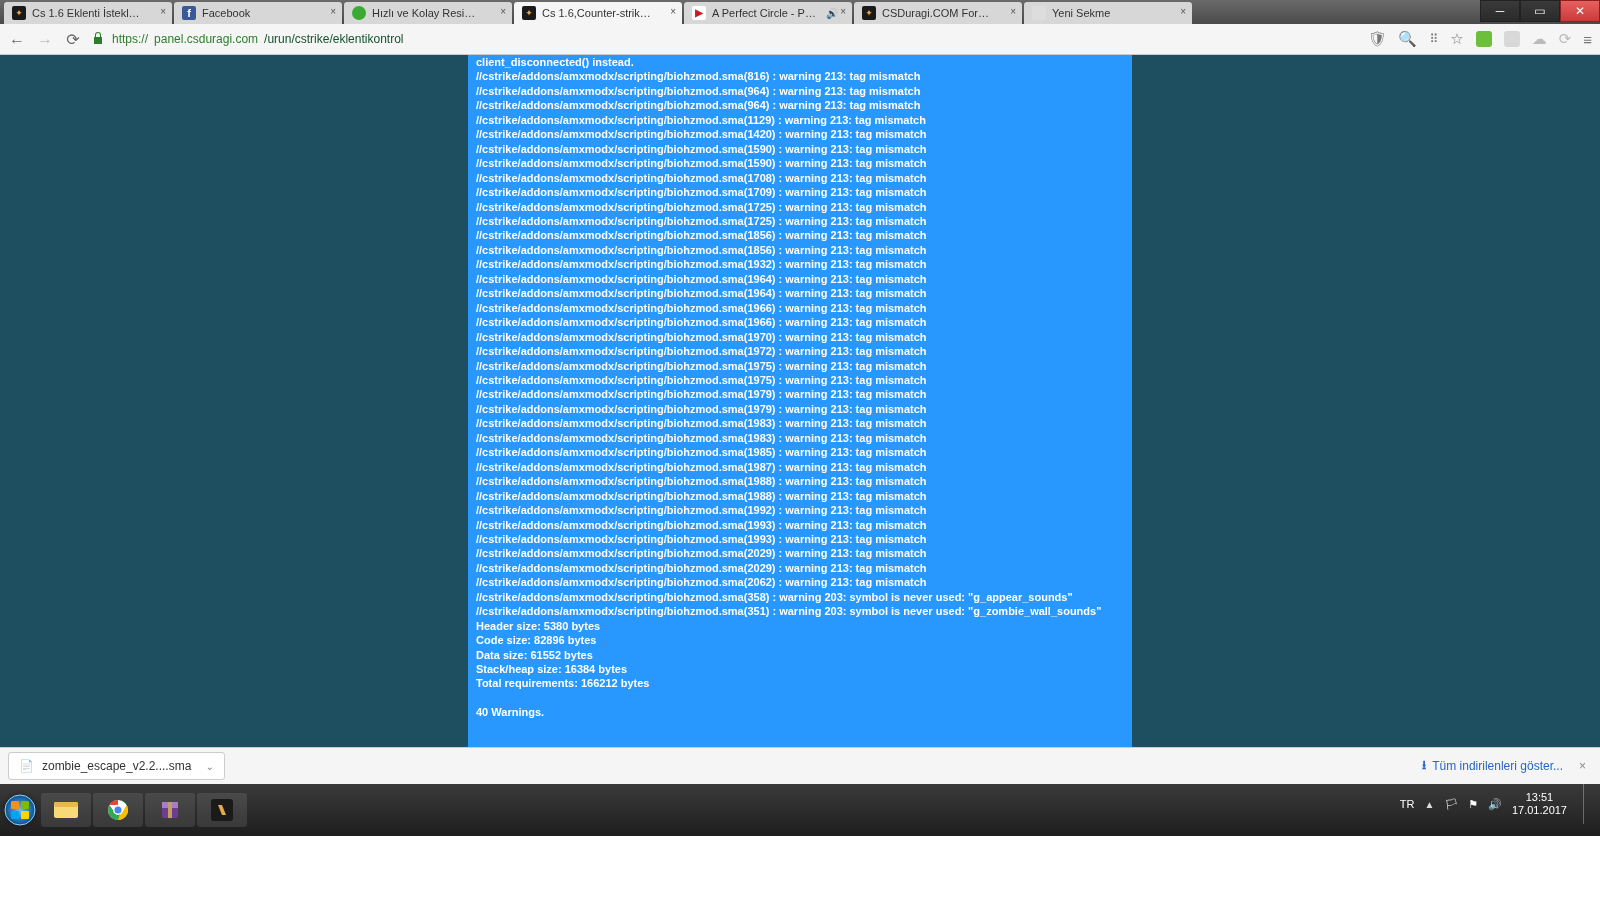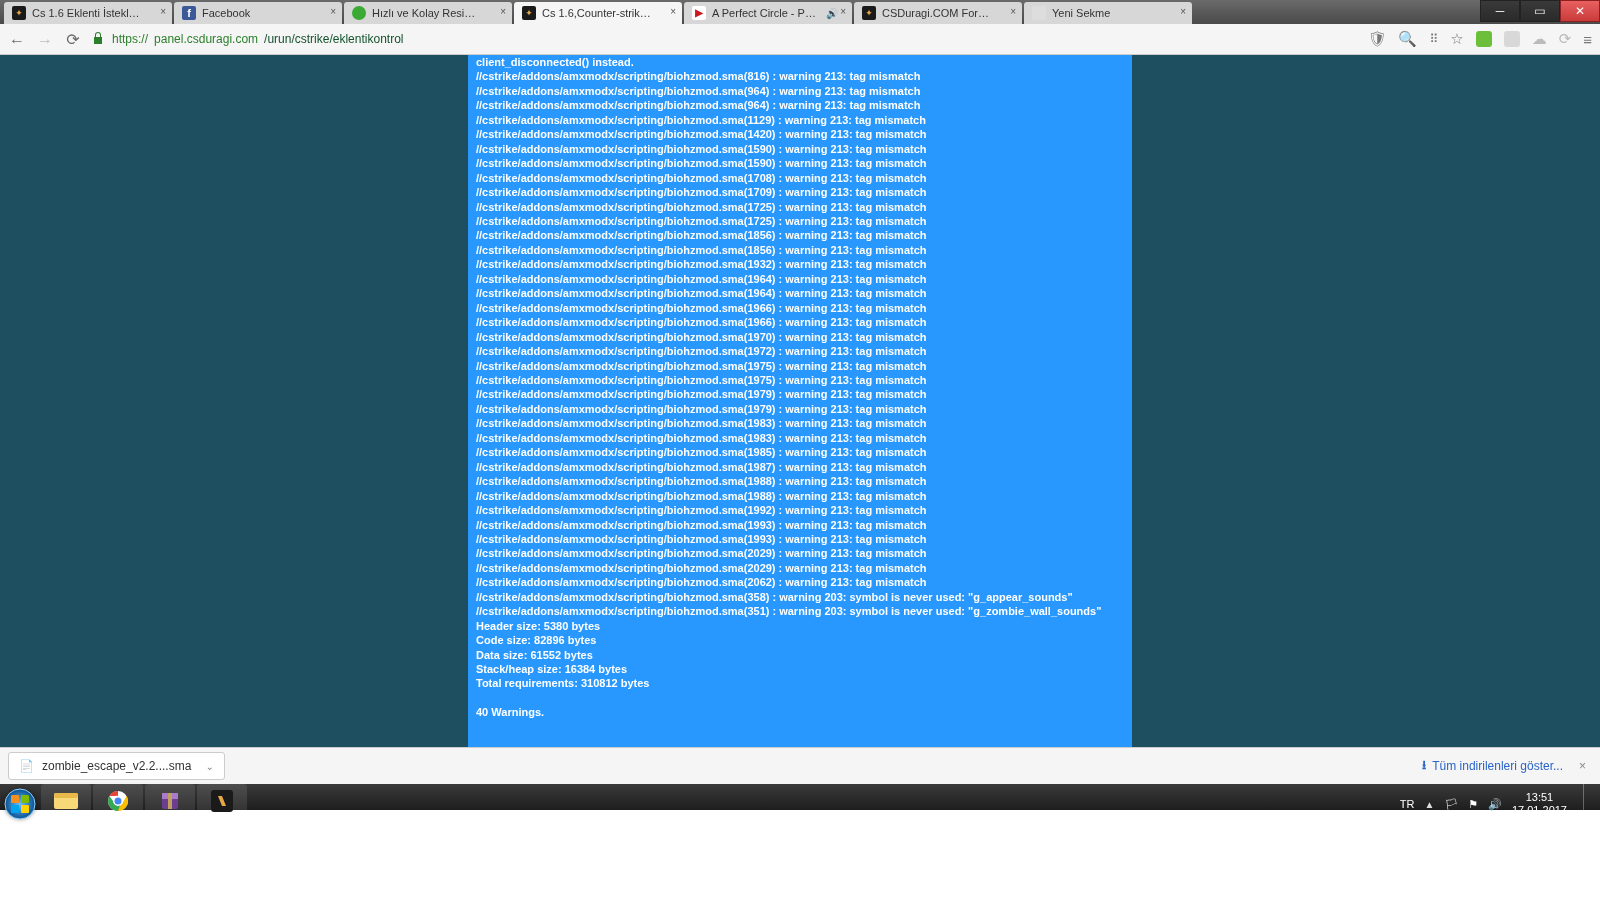--- a/index.html
+++ b/index.html
@@ -28,21 +28,21 @@
   
   .viewport{width:1600px;height:692px;background:#1e4f60;display:flex;justify-content:center;overflow:hidden}
   .panel{width:648px;background:#2898ff;color:#fff;font-family:Arial,sans-serif;font-size:11px;font-weight:bold;padding:0 8px;line-height:14.45px}
   .panel div{white-space:nowrap}
   
   .dlshelf{height:36px;background:#f5f5f5;border-top:1px solid #ccc;display:flex;align-items:center;padding:0 8px;position:relative}
   .dlitem{height:26px;border:1px solid #ccc;border-radius:3px;background:#fff;display:flex;align-items:center;padding:0 10px;font-size:12px;color:#333;gap:8px}
   .dlitem .ico{color:#666}
   .dl-showall{position:absolute;right:14px;font-size:12px;color:#2a64c7;display:flex;align-items:center;gap:6px}
   
-  .taskbar{height:26px;background:linear-gradient(#3a3a3a,#1e1e1e);display:flex;position:relative}
+  .taskbar{height:52px;background:linear-gradient(#3a3a3a,#1e1e1e);display:flex;align-items:center;position:relative}
   .start-orb{width:40px;height:40px;display:flex;align-items:center;justify-content:center}
   .start-orb svg{filter:drop-shadow(0 0 2px rgba(0,0,0,.4))}
   .task-icon{width:50px;height:34px;margin:0 1px;border-radius:3px;background:rgba(255,255,255,.10);display:flex;align-items:center;justify-content:center}
   .tray{position:absolute;right:6px;top:0;height:40px;display:flex;align-items:center;gap:10px;color:#fff;font-size:11px}
   .tray .clock{text-align:center;line-height:13px}
   .show-desktop{width:10px;height:40px;border-left:1px solid rgba(255,255,255,.3);margin-left:6px}
   .tri{font-size:10px;color:#ddd}
   .speaker{color:#ccc}
   
   .fav-box{width:14px;height:14px;border-radius:2px;display:inline-block}
@@ -176,21 +176,21 @@
       <div>//cstrike/addons/amxmodx/scripting/biohzmod.sma(1993) : warning 213: tag mismatch</div>
       <div>//cstrike/addons/amxmodx/scripting/biohzmod.sma(2029) : warning 213: tag mismatch</div>
       <div>//cstrike/addons/amxmodx/scripting/biohzmod.sma(2029) : warning 213: tag mismatch</div>
       <div>//cstrike/addons/amxmodx/scripting/biohzmod.sma(2062) : warning 213: tag mismatch</div>
       <div>//cstrike/addons/amxmodx/scripting/biohzmod.sma(358) : warning 203: symbol is never used: "g_appear_sounds"</div>
       <div>//cstrike/addons/amxmodx/scripting/biohzmod.sma(351) : warning 203: symbol is never used: "g_zombie_wall_sounds"</div>
       <div>Header size: 5380 bytes</div>
       <div>Code size: 82896 bytes</div>
       <div>Data size: 61552 bytes</div>
       <div>Stack/heap size: 16384 bytes</div>
-      <div>Total requirements: 310812 bytes</div>
+      <div>Total requirements: 166212 bytes</div>
       <div>&nbsp;</div>
       <div>40 Warnings.</div>
     </div>
 </div>
 
 <div class="dlshelf">
   <div class="dlitem">
     <span class="ico">📄</span>
     <span>zombie_escape_v2.2....sma</span>
     <span style="color:#888;font-size:10px;margin-left:6px">⌄</span>

